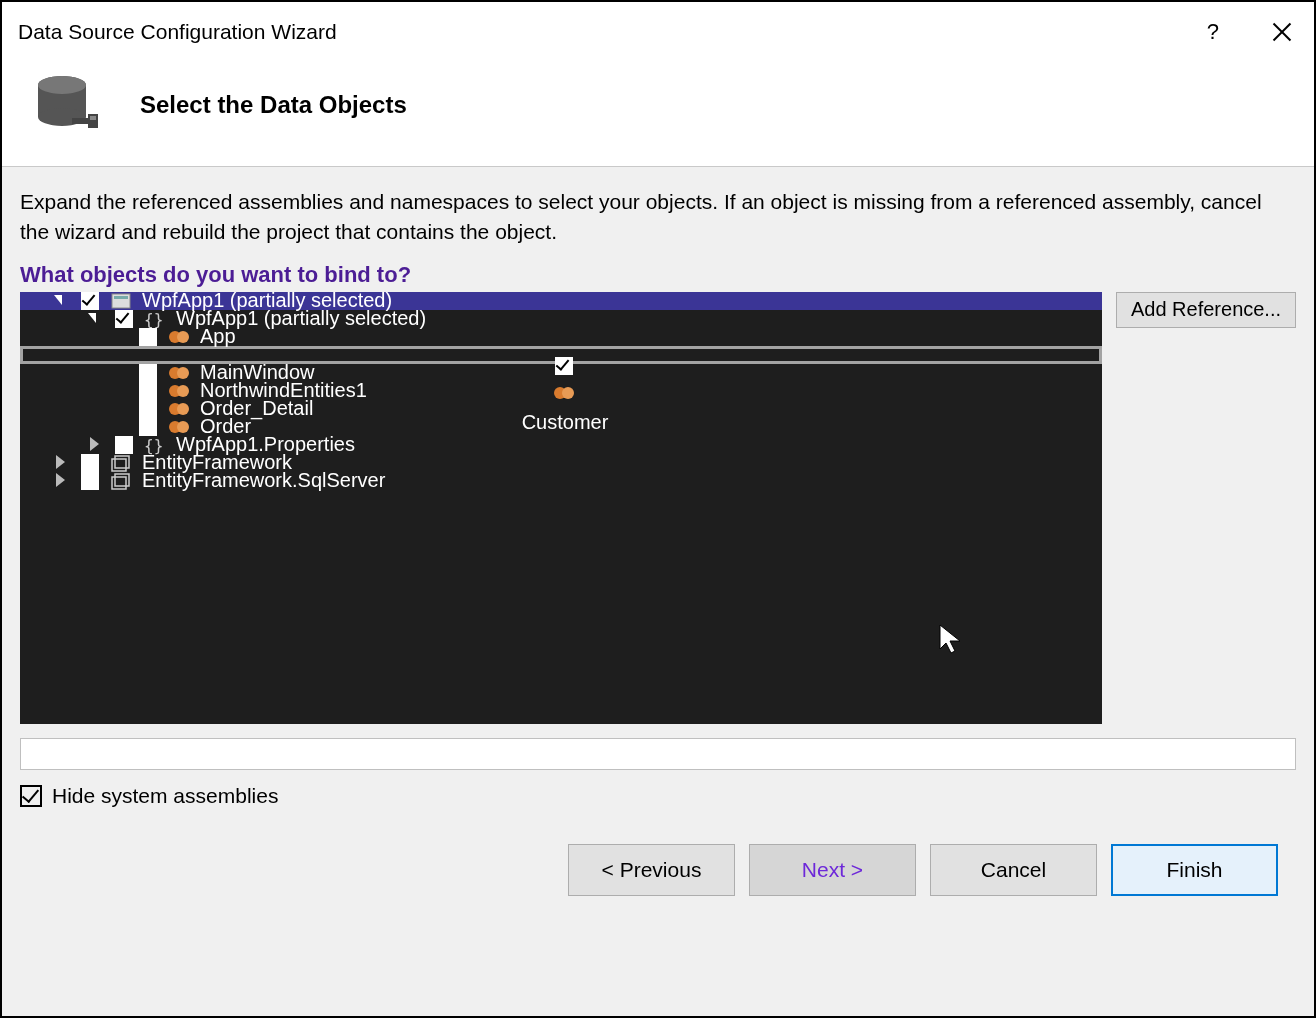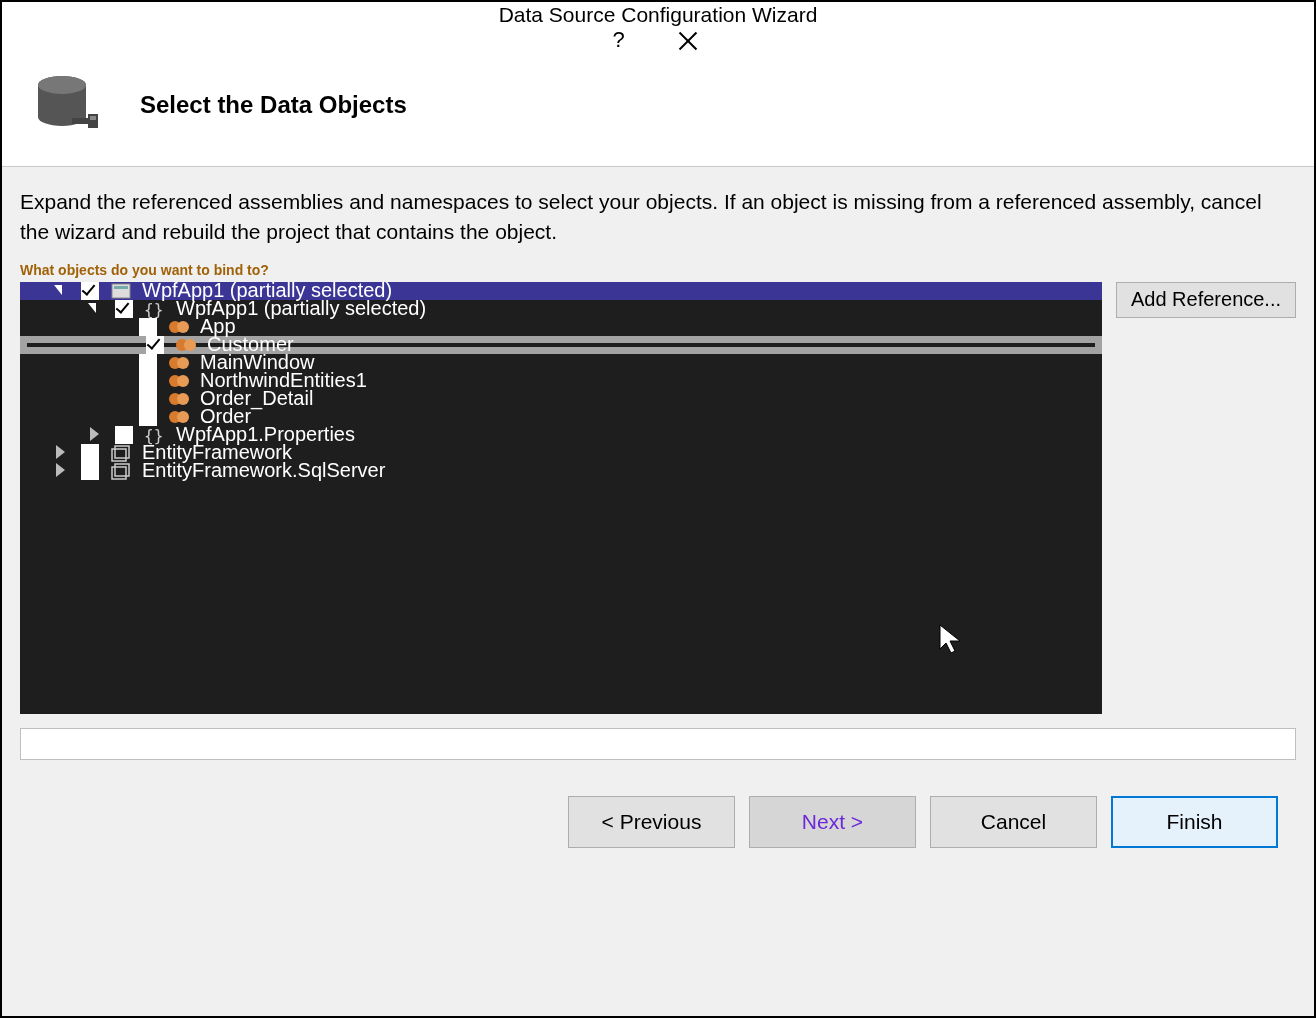--- a/index.html
+++ b/index.html
@@ -13,22 +13,21 @@
     flex-direction: column;
     overflow: hidden;
   }
   
   .titlebar {
     display: flex;
     align-items: center;
     justify-content: space-between;
     background: #fff;
     height: 50px;
-    padding: 1px 16px 0 16px;
-    flex-direction: column;
+    padding: 9px 16px 0 16px;
   }
   .titlebar .title { font-size: 21px; color: #000; }
   .titlebar .controls { display: flex; gap: 54px; align-items: center; padding-right: 6px;}
   .titlebar .help { font-size: 22px; color: #000; cursor: pointer; }
   .close-x {
     width: 19px; height: 19px; position: relative; cursor: pointer;
   }
   .close-x::before, .close-x::after {
     content: ""; position: absolute; left: 8px; top: -2px; width: 2px; height: 24px;
     background: #000;
@@ -52,21 +51,21 @@
   
   .content {
     flex: 1 1 auto;
     background: #f0f0f0;
     border-top: 1px solid #c9c9c9;
     padding: 20px 18px 0 18px;
     display: flex;
     flex-direction: column;
   }
   .intro { font-size: 21px; color: #000; line-height: 1.45; margin-bottom: 8px;}
-  .prompt { font-size: 14px; font-weight: 700; color: #a16207; margin-top: 6px; margin-bottom: 4px;}
+  .prompt { font-size: 22px; font-weight: 700; color: #4c1d95; margin-top: 6px; margin-bottom: 4px;}
 
   .midrow { display: flex; gap: 14px; align-items: flex-start;}
   .tree {
     flex: 1 1 auto;
     background: #1e1e1e;
     color: #fff;
     height: 432px;
     overflow: auto;
     font-size: 20px;
   }
@@ -113,21 +112,21 @@
 
   .ic-asm, .ic-ns, .ic-ns-braces, .ic-cls {
     display:inline-block; width:22px; height:20px; flex:0 0 auto;
   }
   .ic-asm svg, .ic-ns svg, .ic-cls svg, .ic-ns-braces svg { width:100%; height:100%; }
 
   .label { color:#fff; padding-left:2px; }
 
   .ind { display:inline-block; height:1px; }
 
-  .redbox { border: 7px solid #a3a3a3; }
+  .redbox { border: 3px solid #a3a3a3; flex-direction: column; }
 
   .statusbar {
     height: 32px; background:#fff; border:1px solid #bfbfbf; margin-top: 14px;
   }
 
   .hidechk {
     display: flex; align-items:center; gap:10px; margin-top: 14px;
     font-size: 21px;
   }
   .hidechk .cb2 {
@@ -334,20 +333,24 @@
   </div>
 
   <div class="cursor" style="left:936px; top:456px;">
     <svg viewBox="0 0 26 32">
         <path d="M2 2 L2 26 L8 20 L13 30 L17 28 L12 18 L22 18 Z" fill="#fff" stroke="#000" stroke-width="1"></path>
       </svg>
   </div>
 
   <div class="statusbar"></div>
 
+  <div class="hidechk">
+    <span class="cb2"></span>
+    <span>Hide system assemblies</span>
+  </div>
 
   <div class="footer">
     <button class="wbtn">&lt; Previous</button>
     <button class="wbtn disabled">Next &gt;</button>
     <button class="wbtn">Cancel</button>
     <button class="wbtn primary">Finish</button>
   </div>
 
 </div>
 

